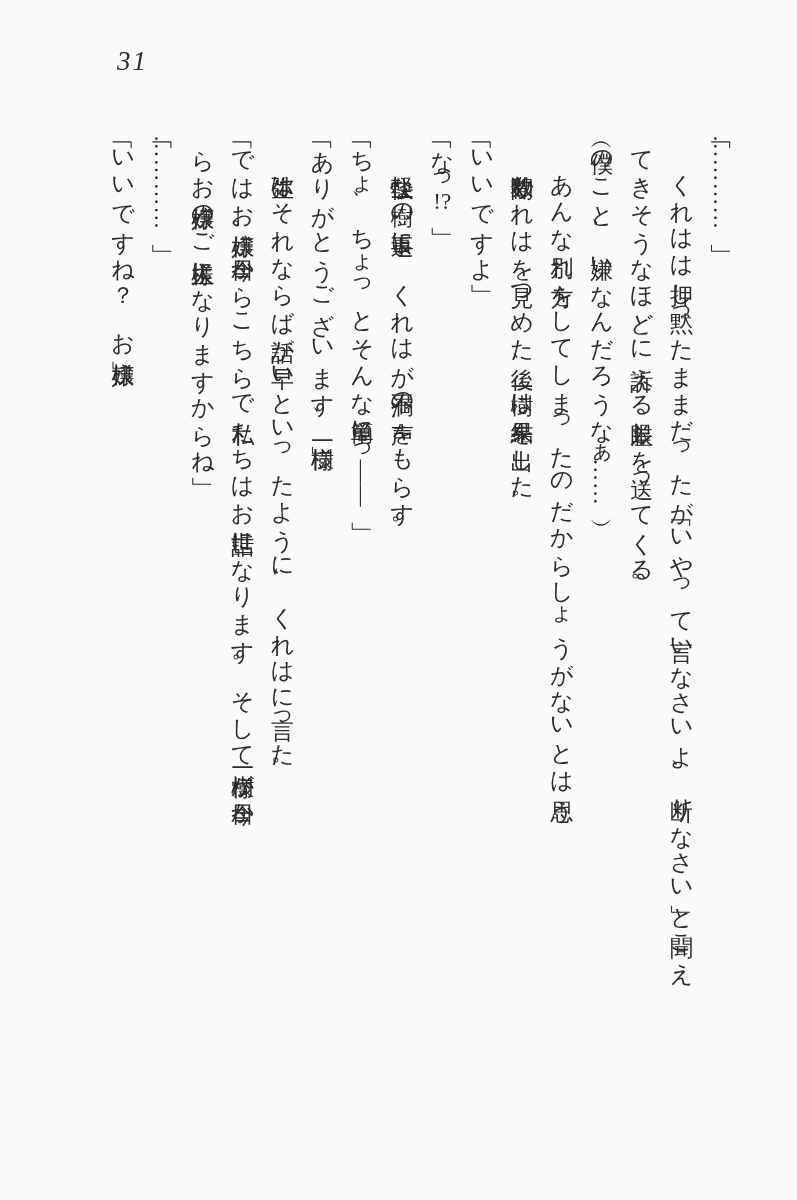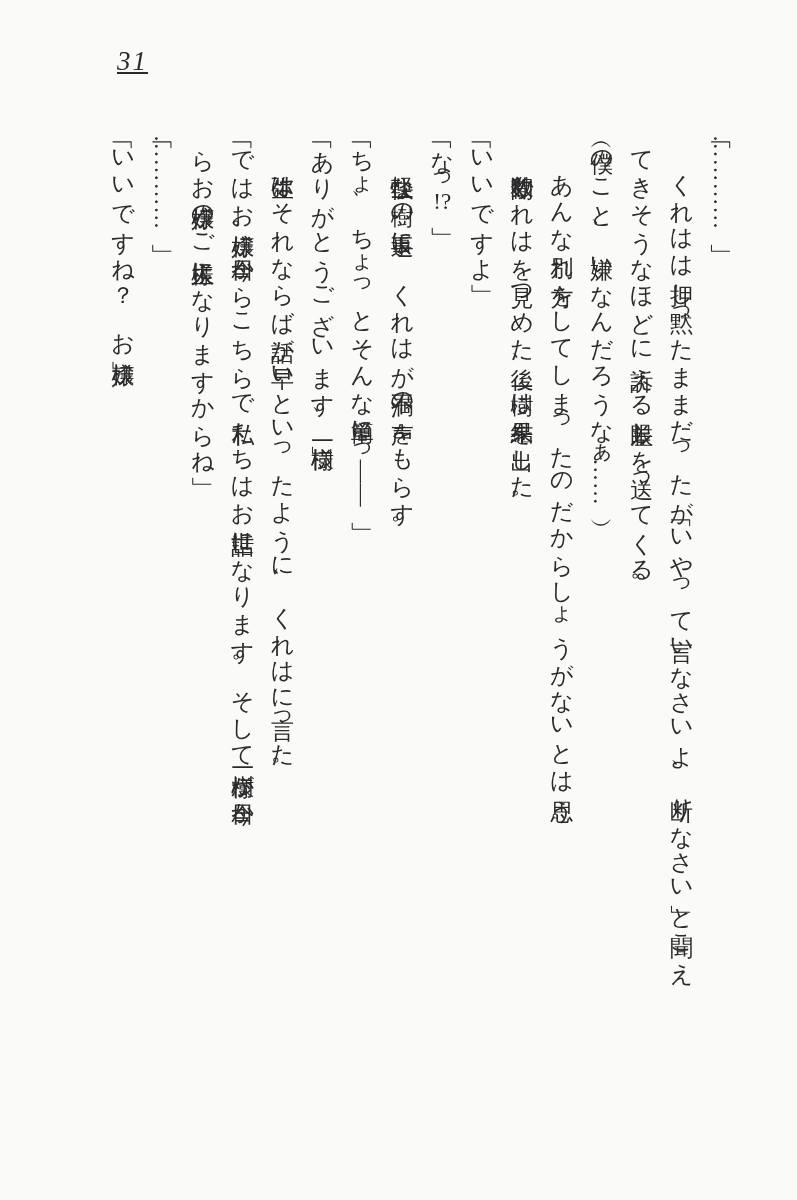--- a/index.html
+++ b/index.html
@@ -19,21 +19,20 @@
     inset: 0;
   }
   .page-number {
     position: absolute;
     left: 117px;
     top: 46px;
     font-size: 27px;
     font-style: italic;
     letter-spacing: 2px;
     color: var(--ink, #2b2b2b);
-    text-decoration: underline;
   }
   .text-block {
     position: absolute;
     top: 134px;
     right: 56px;
     height: 905px;
     writing-mode: vertical-rl;
     -webkit-writing-mode: vertical-rl;
     text-orientation: mixed;
     font-size: 23px;

